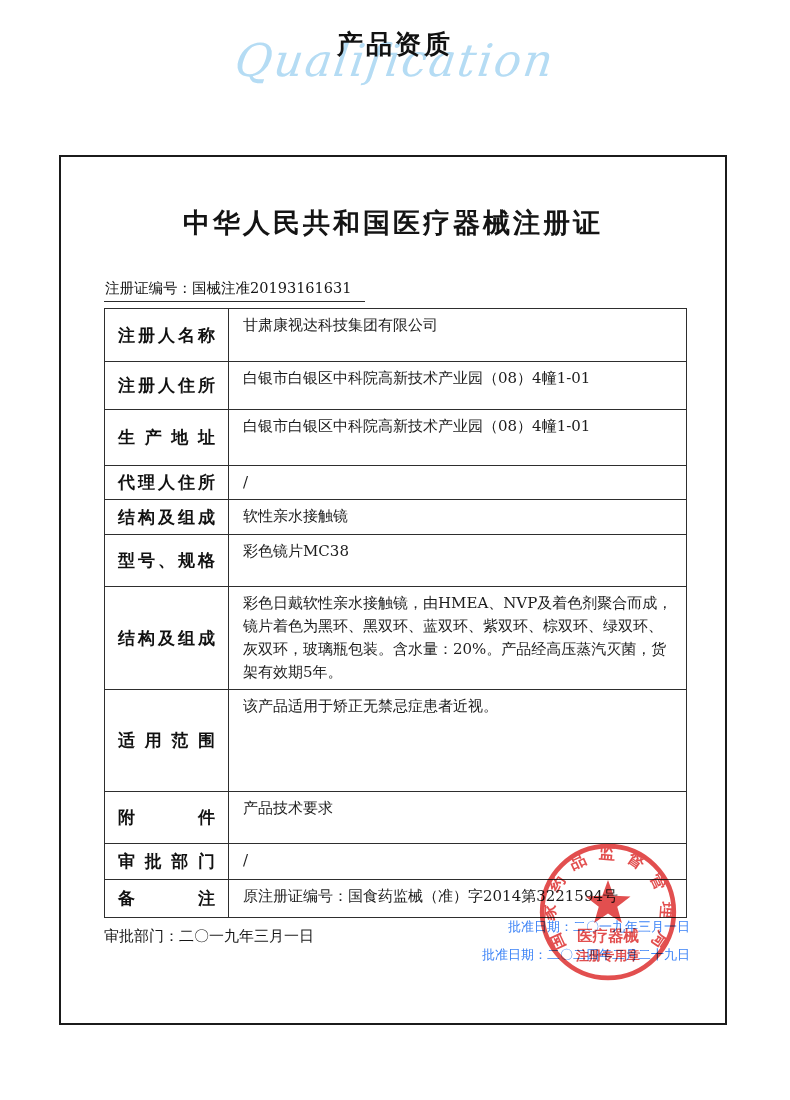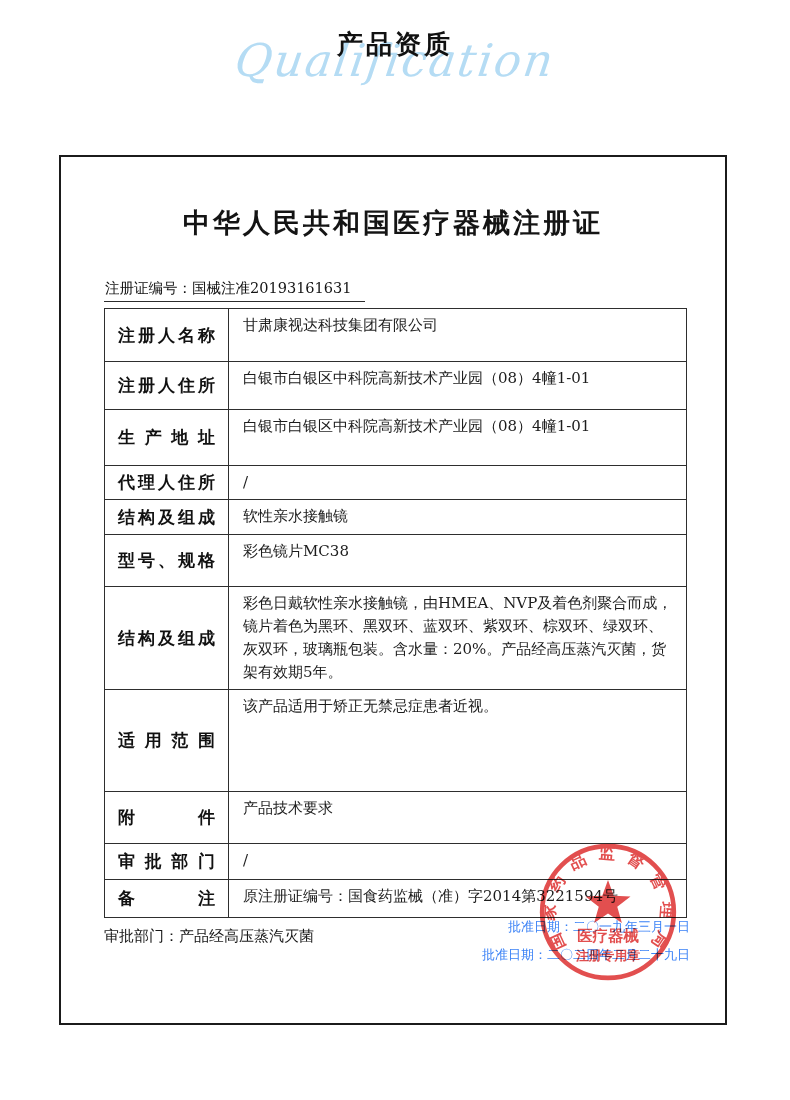--- a/index.html
+++ b/index.html
@@ -191,21 +191,21 @@
           <td class="lbl">审批部门</td>
           <td class="val">/</td>
         </tr>
         <tr>
           <td class="lbl">备注</td>
           <td class="val">原注册证编号：国食药监械（准）字2014第3221594号</td>
         </tr>
       </tbody>
     </table>
 
-    <div class="dept">审批部门：产品经高压蒸汽灭菌</div>
+    <div class="dept">审批部门：二〇一九年三月一日</div>
 
     <div class="dates">
       <div>批准日期：二〇一九年三月一日</div>
       <div>批准日期：二〇二四年二月二十九日</div>
     </div>
 
     <svg class="stamp" viewBox="0 0 140 140" xmlns="http://www.w3.org/2000/svg">
       <circle cx="70" cy="70" r="64" fill="none" stroke="#e04040" stroke-width="4.5"></circle>
       <path id="stampArc" d="M 33.23 106.77 A 52 52 0 1 1 106.77 106.77" fill="none"></path>
       <text font-size="16" font-weight="bold" fill="#e04040" letter-spacing="11">

